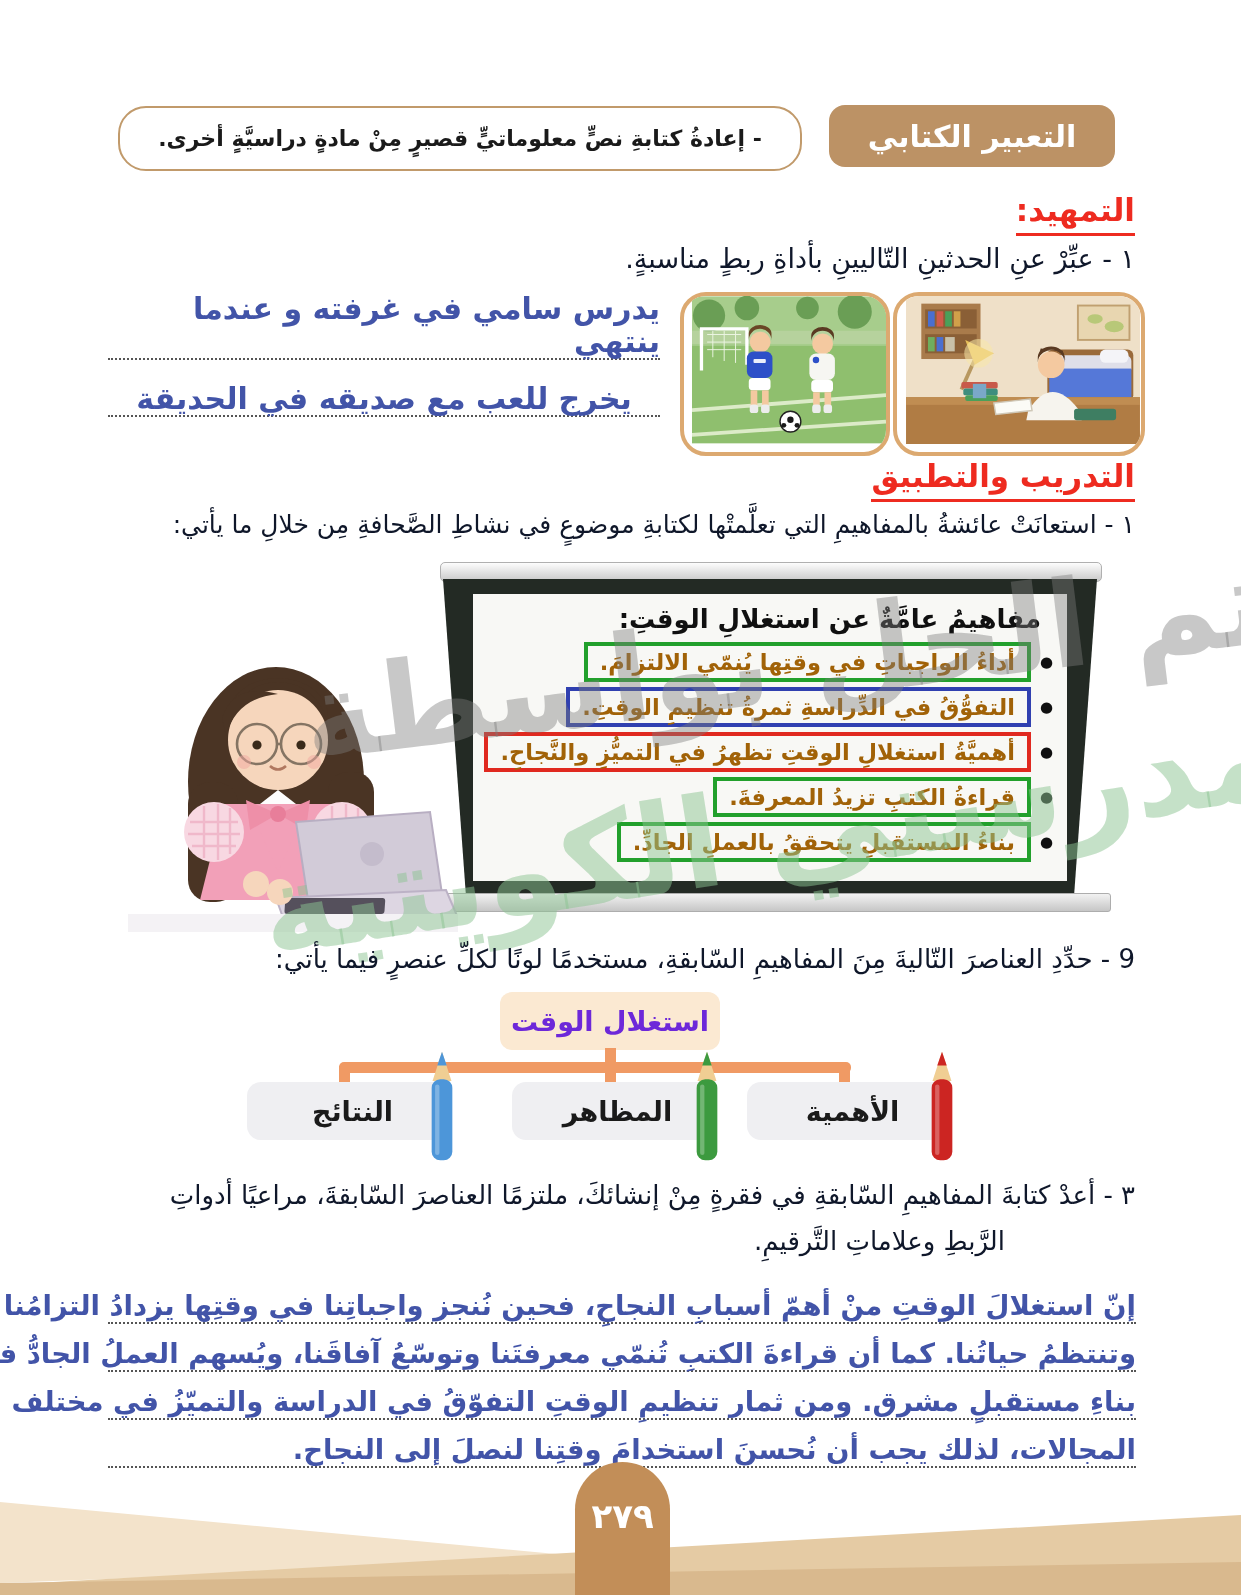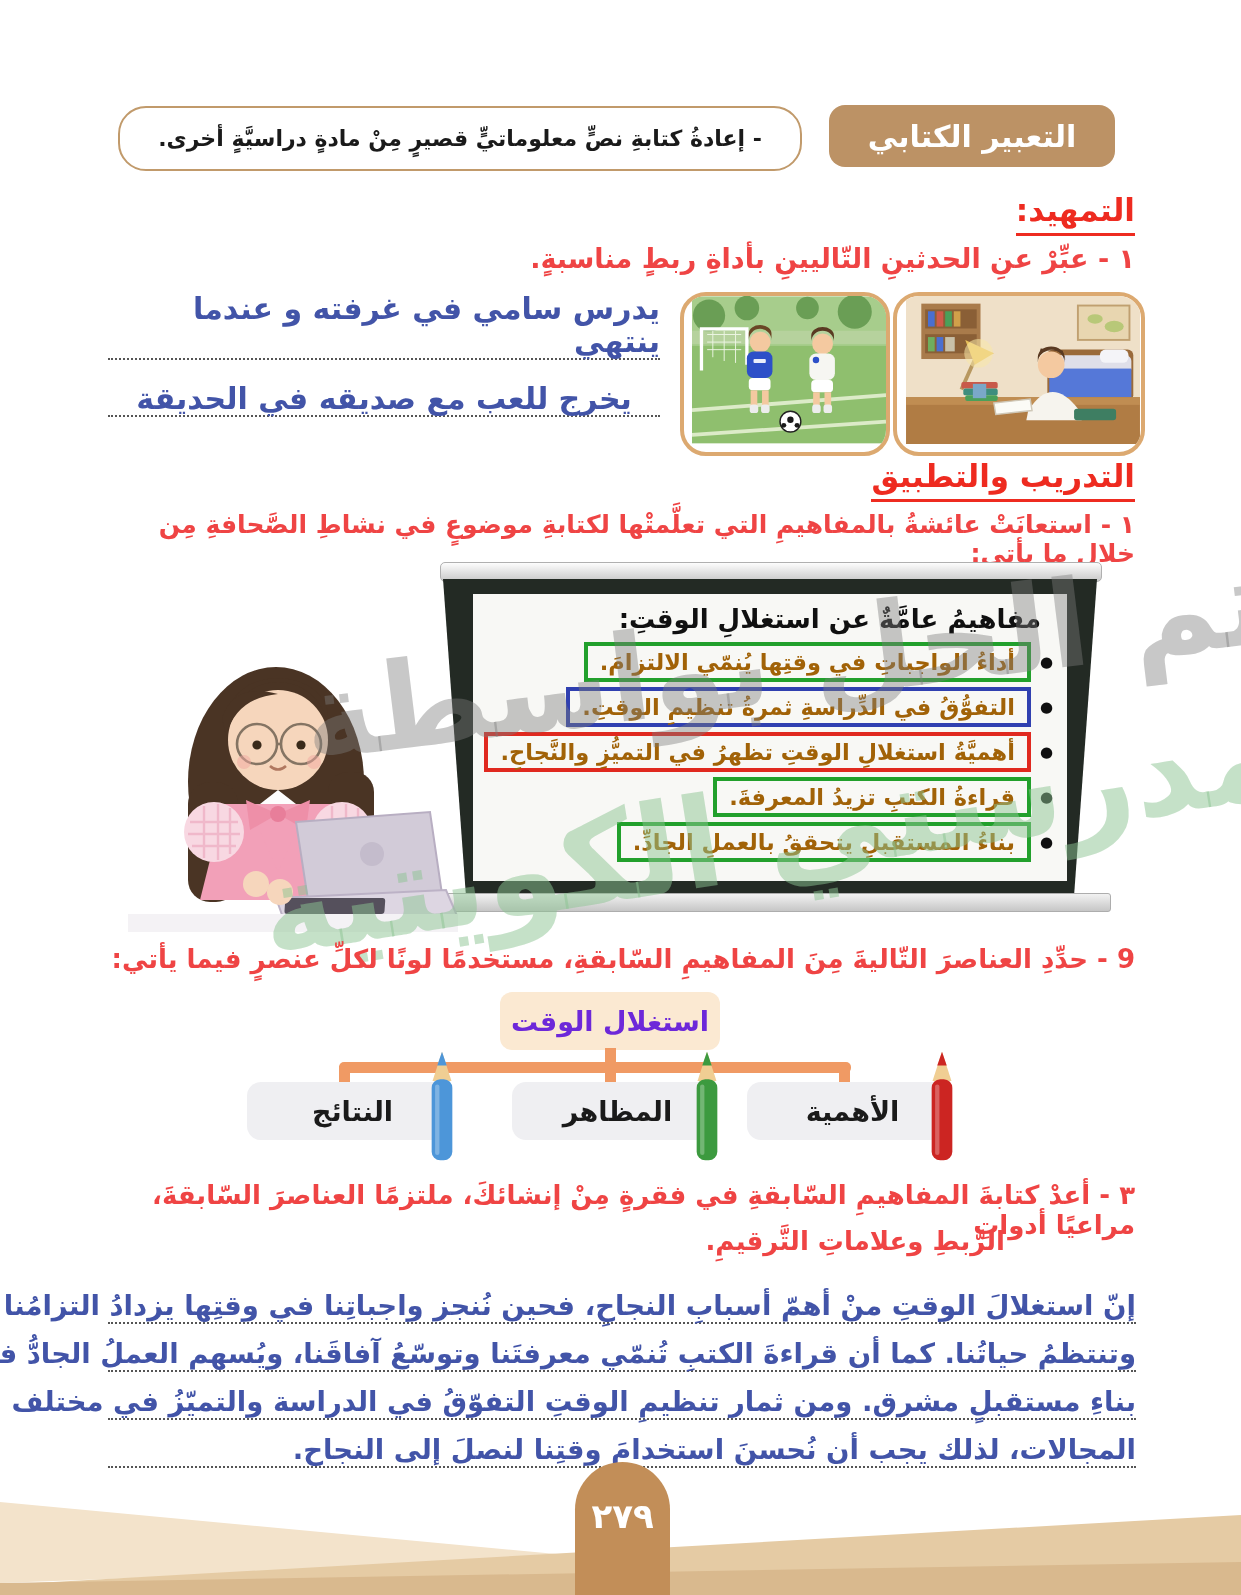--- a/index.html
+++ b/index.html
@@ -18,21 +18,21 @@
     left:118px;top:106px;width:680px;height:61px;border:2px solid #C19A6B;border-radius:28px;
     display:flex;align-items:center;justify-content:center;color:#1a1a1a;font-size:22px;font-weight:bold;
     background:#fff;
   }
 
   
   .red-heading{
     right:106px;color:#EE2B20;font-size:31px;font-weight:bold;
   }
   .red-heading span{border-bottom:3px solid #EE2B20;padding-bottom:5px;display:inline-block;}
-  .blue-q{color:#ef4444;font-weight:bold;}
+  .blue-q{color:#0f172a;font-weight:normal;}
 
   
   .ans-row{
     left:108px;width:552px;height:44px;border-bottom:2px dotted #555;
     display:flex;align-items:flex-end;justify-content:center;
     color:#4254A8;font-size:30px;font-weight:bold;line-height:1.1;
   }
 
   
   .photo{border:4px solid #DCA970;border-radius:26px;overflow:hidden;background:#fff;}

